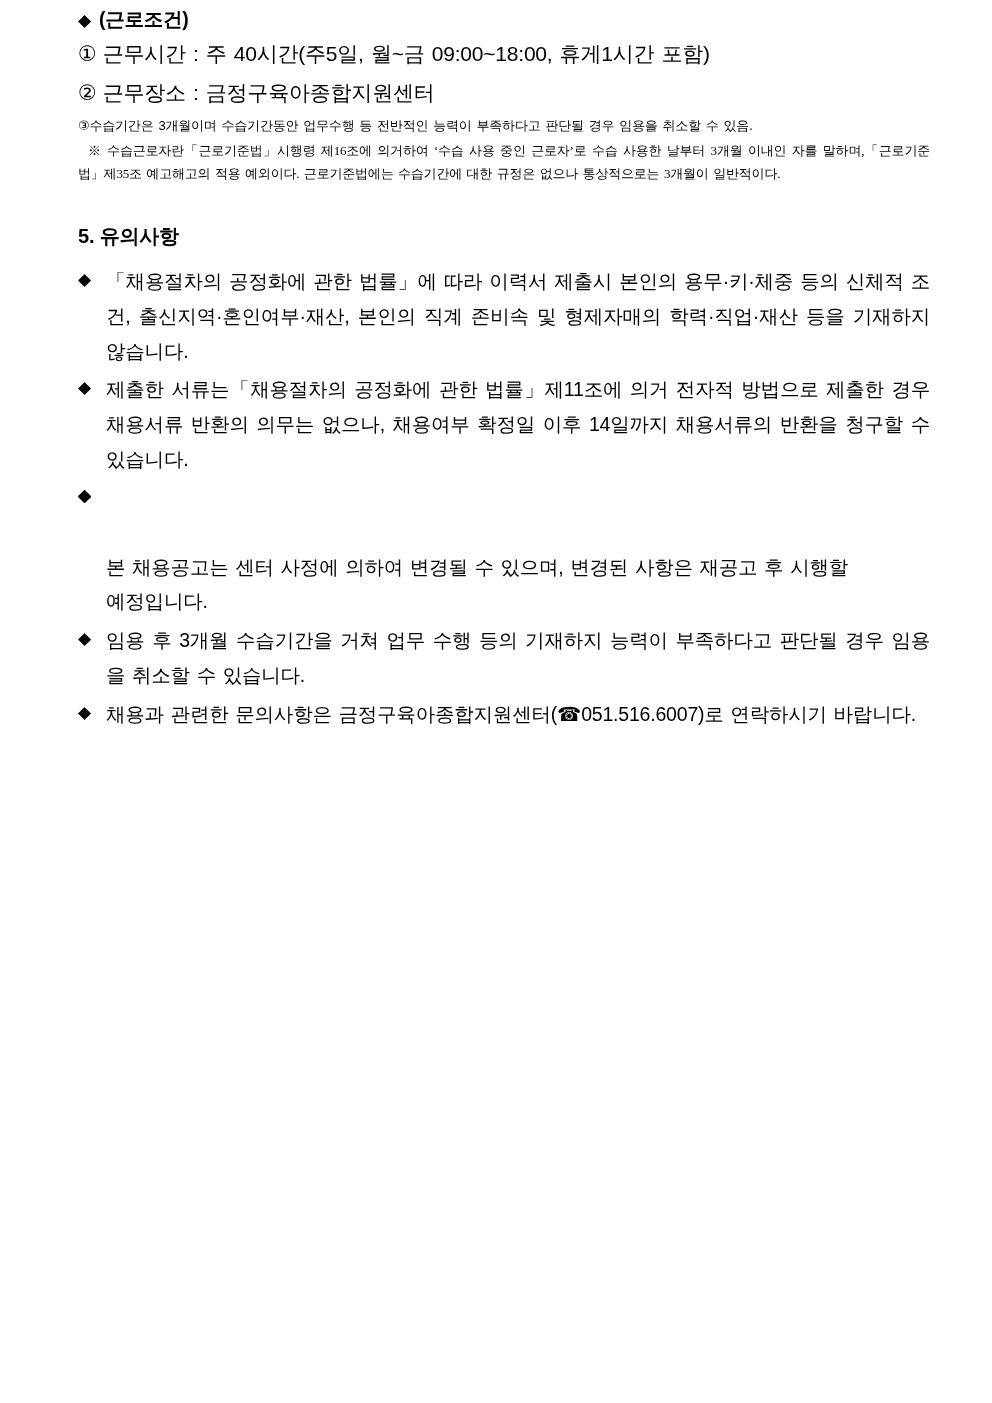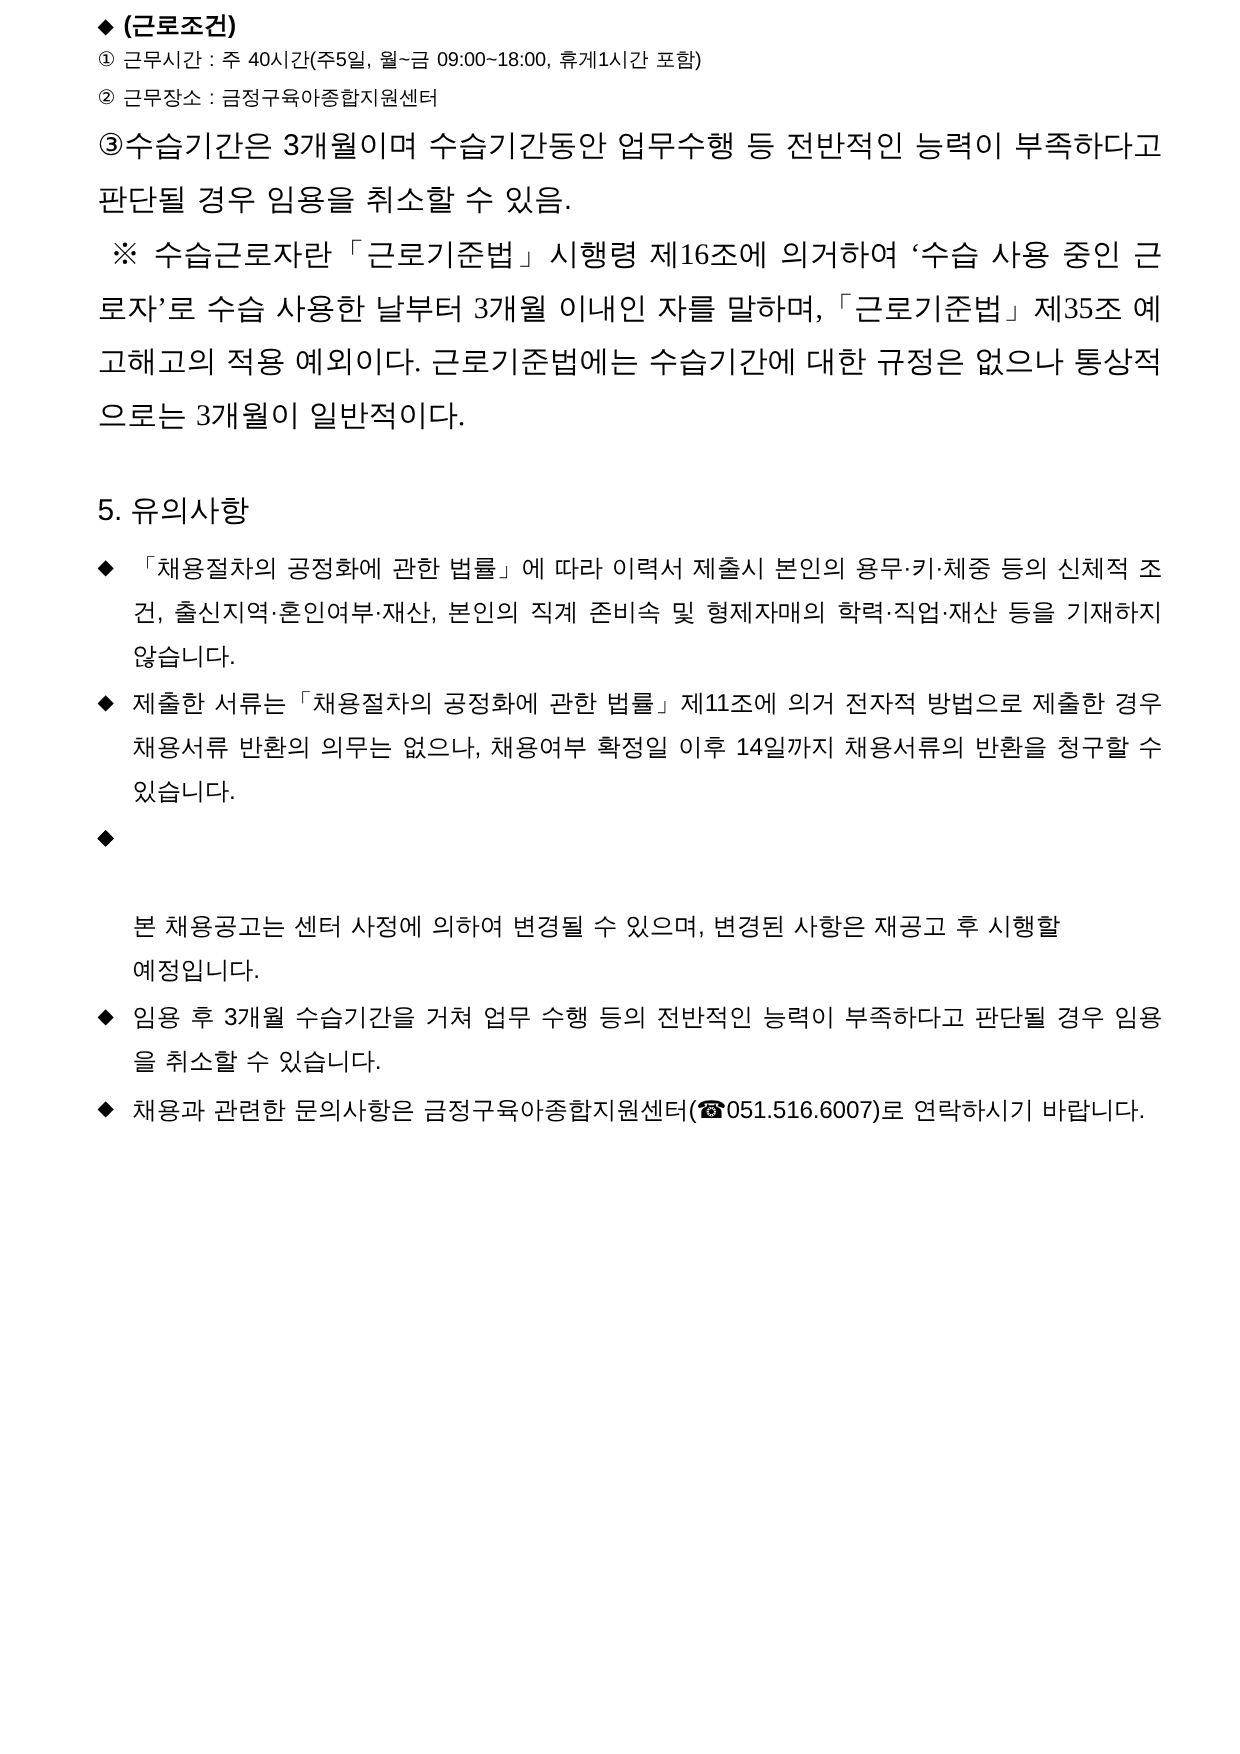--- a/index.html
+++ b/index.html
@@ -26,45 +26,45 @@
   .dia-head {
     font-size: 19.5px;
     font-weight: bold;
     letter-spacing: -0.2px;
     margin-bottom: 2px;
   }
   .dia-head .dia { font-size: 17px; margin-right: 8px; }
 
   
   .num-item {
-    font-size: 16px;
+    font-size: 21px;
     line-height: 1.78;
     letter-spacing: -0.2px;
     word-spacing: 1.5px;
     margin-bottom: 2px;
   }
   .num-item .num { margin-right: 6px; }
 
   
   .para {
-    font-size: 24px;
+    font-size: 13px;
     line-height: 1.78;
     letter-spacing: -0.2px;
     word-spacing: 1.5px;
     text-align: justify;
     text-justify: inter-character;
   }
 
   
   .sec5 {
     margin-top: 38px;
   }
   .sec5-title {
-    font-size: 24px;
-    font-weight: normal;
+    font-size: 20px;
+    font-weight: bold;
     margin-bottom: 14px;
     letter-spacing: -0.2px;
   }
 
   ul.notes {
     list-style: none;
     margin: 0;
     padding: 0;
   }
   ul.notes > li {
@@ -133,21 +133,21 @@
       <li class="no-justify">
         <span class="bullet">◆</span>
       </li>
       <li style="white-space:pre-line;">
         <span class="bullet">◆</span>
         <span>본 채용공고는 센터 사정에 의하여 변경될 수 있으며, 변경된 사항은 재공고 후 시행할
 예정입니다.</span>
       </li>
       <li>
         <span class="bullet">◆</span>
-        <span>임용 후 3개월 수습기간을 거쳐 업무 수행 등의 전반적인 능력이 부족하다고 판단될 경우 임용을 취소할 수 있습니다.</span>
+        <span>임용 후 3개월 수습기간을 거쳐 업무 수행 등의 기재하지 능력이 부족하다고 판단될 경우 임용을 취소할 수 있습니다.</span>
       </li>
       <li class="no-justify" style="padding-left:28px;">
         <span class="bullet">◆</span>
         <span>채용과 관련한 문의사항은 금정구육아종합지원센터(☎051.516.6007)로 연락하시기 바랍니다.</span>
       </li>
     </ul>
   </div>
 
 </div>
 

